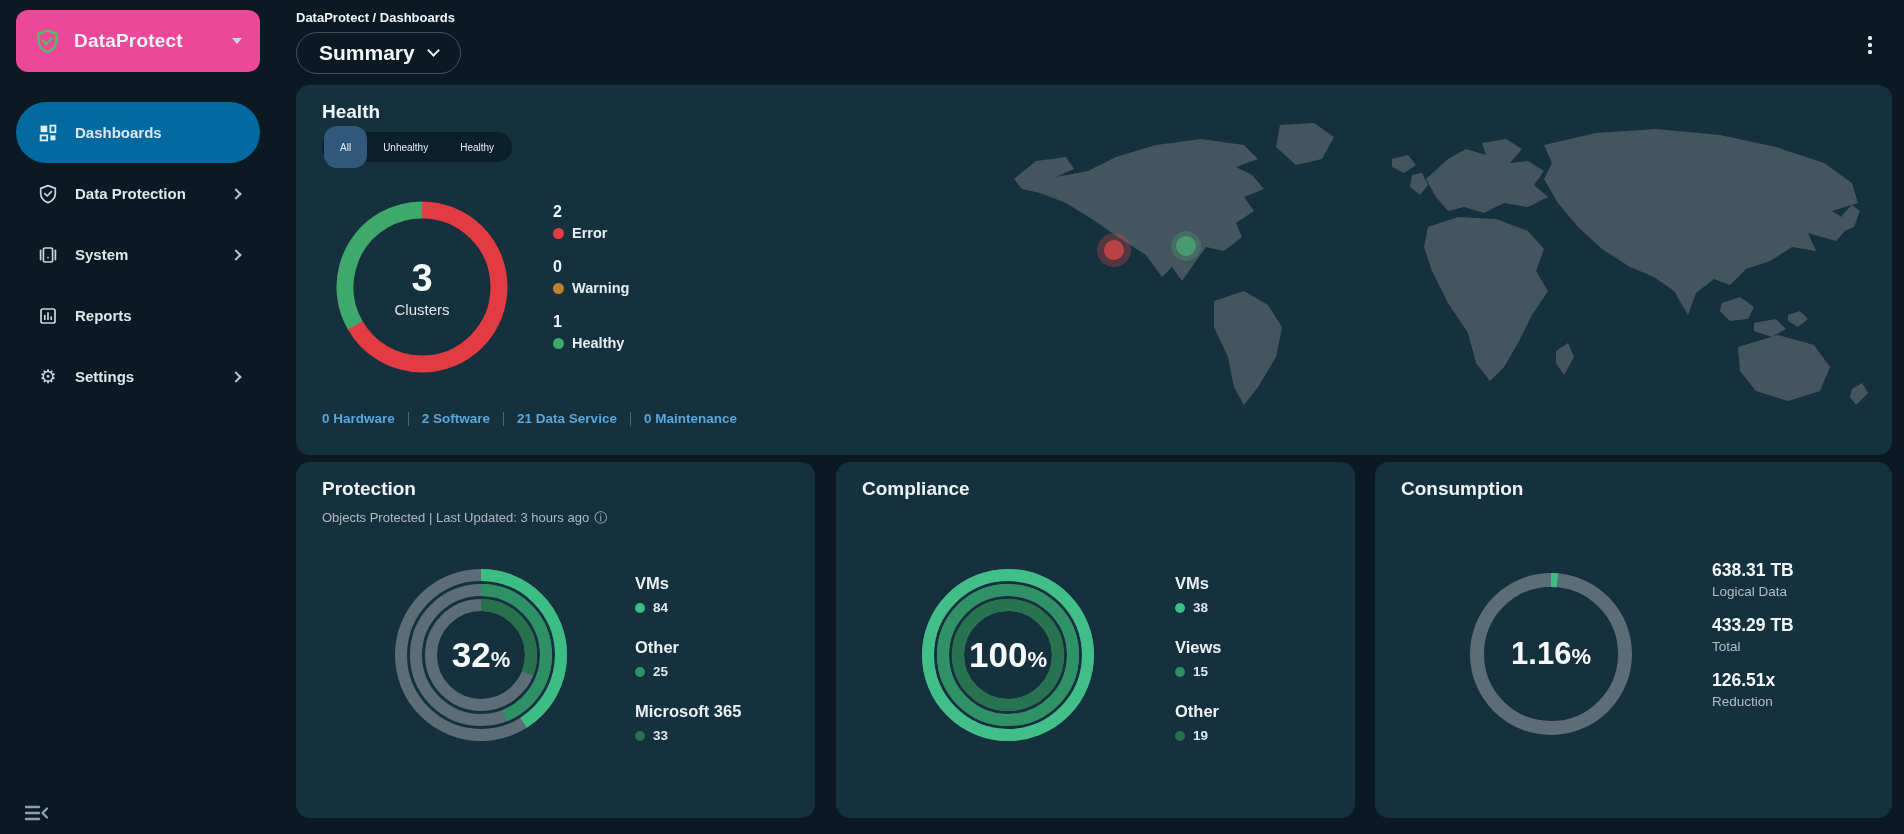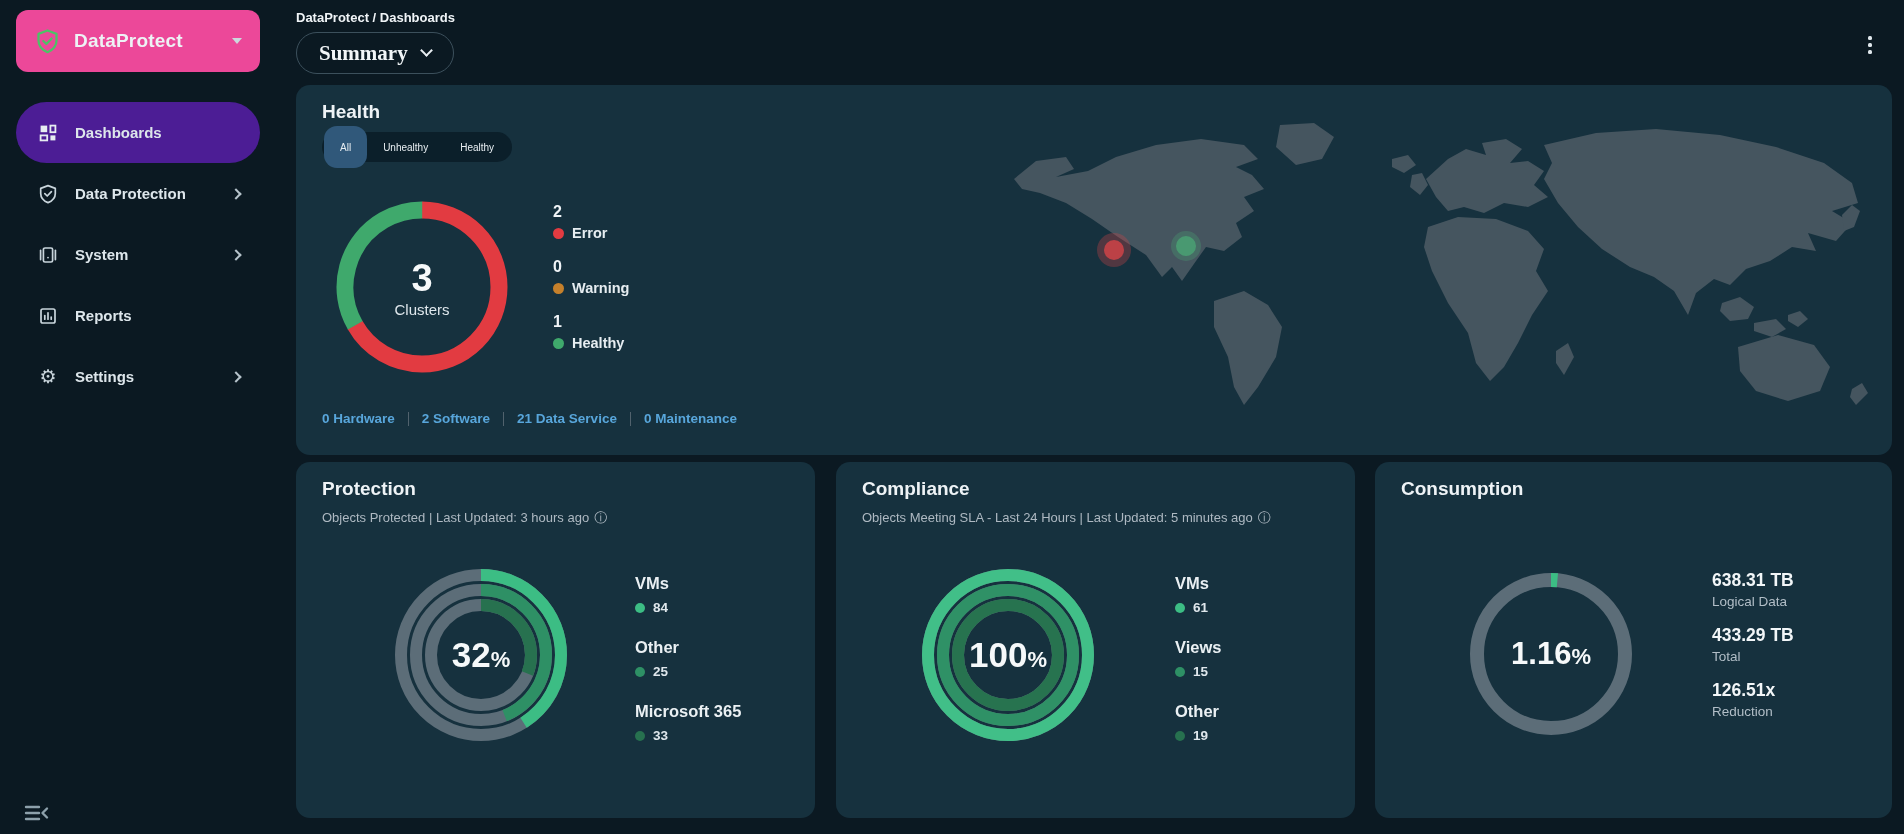--- a/index.html
+++ b/index.html
@@ -9,33 +9,33 @@
 
   
   .sidebar { position:absolute; left:0; top:0; width:290px; height:100%; }
   .logo-box { position:absolute; left:16px; top:10px; width:244px; height:62px; background:#ec4899;
               border-radius:12px; display:flex; align-items:center; padding:0 18px; cursor:pointer; }
   .logo-title { font-size:19px; font-weight:700; margin-left:13px; letter-spacing:.2px; }
   .logo-caret { margin-left:auto; width:0; height:0; border-left:5px solid transparent;
                 border-right:5px solid transparent; border-top:6px solid #cdd8de; }
   .nav { position:absolute; left:16px; top:102px; width:244px; }
   .nav-item { height:61px; display:flex; align-items:center; padding:0 20px; cursor:pointer; color:#c9d5dc; }
-  .nav-item.active { background:#4c1d95; border-radius:31px; color:#eef4f7; }
+  .nav-item.active { background:#0369a1; border-radius:31px; color:#eef4f7; }
   .nav-icon { width:24px; display:flex; justify-content:center; align-items:center; }
   .nav-label { font-size:15px; font-weight:600; margin-left:15px; color:#dde6eb; }
   .nav-chev { margin-left:auto; width:8px; height:8px; border-top:2px solid #b6c3cb;
               border-right:2px solid #b6c3cb; transform:rotate(45deg); }
   .gear-glyph { font-size:19px; line-height:1; color:#c9d5dc; }
   .collapse-btn { position:absolute; left:24px; bottom:12px; cursor:pointer; }
 
   
   .breadcrumb { position:absolute; left:296px; top:10px; font-size:13px; font-weight:700; color:#f0f4f7; }
   .view-btn { position:absolute; left:296px; top:32px; height:42px; border:1.5px solid #3c505c;
               border-radius:21px; display:inline-flex; align-items:center; gap:14px; padding:0 22px;
-              cursor:pointer; background:transparent;font-family:Liberation Serif, serif; }
+              cursor:pointer; background:transparent; }
   .view-btn .label { font-size:21px; font-weight:700; color:#f2f6f8; }
   .chev-d { width:9px; height:9px; border-right:2.5px solid #e8eef2; border-bottom:2.5px solid #e8eef2;
             transform:rotate(45deg); margin-top:-5px; }
   .kebab { position:absolute; right:28px; top:32px; display:flex; flex-direction:column; gap:3px;
            padding:4px; cursor:pointer; }
   .kebab .dot { width:4px; height:4px; background:#dfe7ec; border-radius:1.5px; }
 
   
   .card { position:absolute; background:#16313e; border-radius:14px;padding-left:28px; }
   .card-title { position:absolute; left:26px; top:16px; font-size:19px; font-weight:700; color:#eef3f6; }
@@ -87,21 +87,21 @@
 
   
   .b-legend { position:absolute; left:339px; top:112px; }
   .b-legend .entry { margin-bottom:23px; }
   .b-legend .lbl { font-size:16.5px; font-weight:600; color:#eaf0f3; }
   .b-legend .vrow { display:flex; align-items:center; gap:8px; margin-top:7px; }
   .b-legend .val { font-size:13.5px; font-weight:600; color:#dfe7ec; }
   .b-legend .dot { width:10px; height:10px; }
 
   
-  .stats { position:absolute; left:337px; top:108px; }
+  .stats { position:absolute; left:337px; top:98px; }
   .stats .entry { margin-bottom:16px; }
   .stats .val { font-size:17.5px; font-weight:700; color:#f2f6f8; }
   .stats .lbl { font-size:13.5px; color:#b2bec7; margin-top:3px; }
 
   svg.icon { display:block; }
 </style>
 </head>
 <body>
 
 <div class="page">
@@ -326,21 +326,20 @@
         <div class="vrow">
             <span class="dot" style="background-color: rgb(39, 113, 79);"></span>
             <span class="val">33</span>
           </div>
       </div>
     </div>
   </section>
 
   <section class="card comp-card">
     <div class="card-title">Compliance</div>
-    <div class="card-sub"><span>Objects Meeting SLA - Last 24 Hours | Last Updated: 5 minutes ago</span><span class="info-i">ⓘ</span></div>
 
     <div class="donut" style="left:83px; top:104px; width:178px; height:178px;">
       <div><svg width="178" height="178" viewBox="0 0 178 178">
             <circle cx="89" cy="89" r="80" fill="none" stroke="#5c6d78" stroke-width="12"></circle>
             <circle cx="89" cy="89" r="80" fill="none" stroke="#41bf88" stroke-width="12" stroke-dasharray="502.65482457436684 502.6548245743669" transform="rotate(-90 89 89)"></circle>
             <circle cx="89" cy="89" r="65" fill="none" stroke="#5c6d78" stroke-width="12"></circle>
             <circle cx="89" cy="89" r="65" fill="none" stroke="#2f9166" stroke-width="12" stroke-dasharray="408.4070449666731 408.4070449666731" transform="rotate(-90 89 89)"></circle>
             <circle cx="89" cy="89" r="50" fill="none" stroke="#5c6d78" stroke-width="12"></circle>
             <circle cx="89" cy="89" r="50" fill="none" stroke="#27734f" stroke-width="12" stroke-dasharray="314.1592653589793 314.1592653589793" transform="rotate(-90 89 89)"></circle>
           </svg></div>
@@ -350,21 +349,21 @@
             <span class="pct-suf">%</span>
           </span>
       </div>
     </div>
 
     <div class="b-legend">
       <div class="entry">
         <div class="lbl">VMs</div>
         <div class="vrow">
             <span class="dot" style="background-color: rgb(60, 189, 132);"></span>
-            <span class="val">61</span>
+            <span class="val">38</span>
           </div>
       </div>
       <div class="entry">
         <div class="lbl">Views</div>
         <div class="vrow">
             <span class="dot" style="background-color: rgb(46, 144, 101);"></span>
             <span class="val">15</span>
           </div>
       </div>
       <div class="entry">

